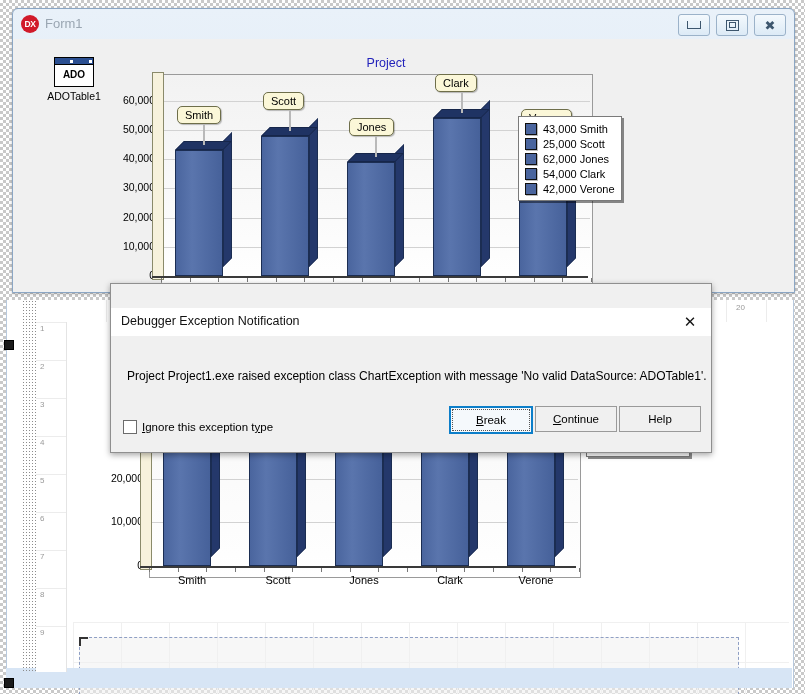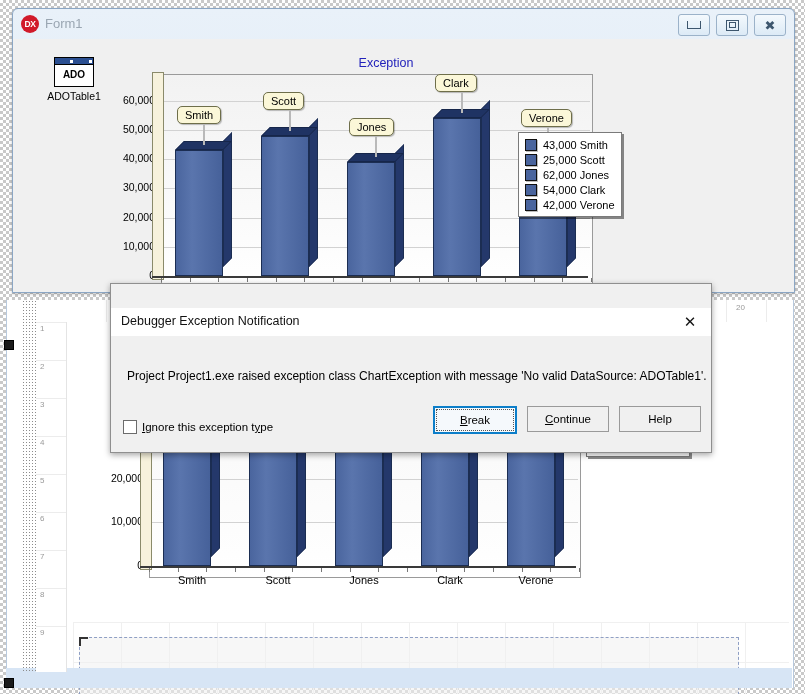--- a/index.html
+++ b/index.html
@@ -126,21 +126,21 @@
   .dlg-title .t{position:absolute;left:10px;top:6px;font-size:12.5px;color:#111;}
   .dlg-x{position:absolute;right:6px;top:3px;width:30px;height:22px;
     display:flex;align-items:center;justify-content:center;font-size:15px;color:#111;
     font-family:"DejaVu Sans",sans-serif;}
   .dlg-body{position:absolute;left:0;top:28px;width:600px;height:112px;background:#f0f0f0;margin-top:28px;}
   .dlg-msg{position:absolute;left:16px;top:29px;font-size:12px;color:#000;}
   .dlg-chk{position:absolute;left:12px;top:136px;display:flex;align-items:center;gap:5px;}
   .chkbox{width:12px;height:12px;background:#fff;border:1px solid #6b6b6b;}
   .chk-label{font-size:11.5px;color:#000;}
   .chk-label u{text-decoration:underline;}
-  .dlg-btns{position:absolute;right:10px;top:122px;display:flex;gap:10px;}
+  .dlg-btns{position:absolute;right:10px;top:122px;display:flex;gap:2px;}
   .btn{width:80px;height:24px;border:1px solid #9a9a9a;background:#f0f0f0;
     font-size:11.5px;color:#000;display:flex;align-items:center;justify-content:center;}
   .btn u{text-decoration:underline;}
   .btn.focus{border:2px solid #0c7ec9;outline:1px dotted #555;outline-offset:-4px;background:#f5f9fc;}
 </style>
 </head>
 <body>
 
 <div id="root">
 
@@ -312,21 +312,21 @@
           <div class="ado-bar">
               <i></i>
               <i></i>
             </div>
           <div class="ado-txt">ADO</div>
         </div>
         <div class="ado-label">ADOTable1</div>
       </div>
 
       <div class="chart" id="chart-upper" style="left:32px;top:16px;width:680px;height:230px;background:transparent;">
-          <div class="chart-title" style="top: 0px;">Exception</div>
+          <div class="chart-title" style="top: 0px;">Project</div>
           <div class="plot" style="left: 115px; top: 18px; width: 430px; height: 212px;"></div>
           <div class="ytick" style="left: 53px; top: 213px; width: 56px;">0</div>
           <div class="ytickmark" style="left: 109px; top: 220px;"></div>
           <div class="gridline" style="left: 116px; top: 190.769px; width: 428px;"></div>
           <div class="ytick" style="left: 53px; top: 183.769px; width: 56px;">10,000</div>
           <div class="ytickmark" style="left: 109px; top: 190.769px;"></div>
           <div class="gridline" style="left: 116px; top: 161.538px; width: 428px;"></div>
           <div class="ytick" style="left: 53px; top: 154.538px; width: 56px;">20,000</div>
           <div class="ytickmark" style="left: 109px; top: 161.538px;"></div>
           <div class="gridline" style="left: 116px; top: 132.308px; width: 428px;"></div>
@@ -392,21 +392,21 @@
           <div class="callout" style="left: 389px; top: 18.1538px;">Clark</div>
           <div class="leader" style="left: 415px; top: 36.1538px; height: 21px;"></div>
           <div class="bar" style="left: 473px; top: 97.2308px; width: 48px; height: 122.769px;">
             <div class="side" style="height: 122.769px;"></div>
             <div class="top" style="top: -9px; border: 1px solid rgb(22, 38, 74);"></div>
             <div class="front" style="height: 122.769px;"></div>
           </div>
           <div class="xlab" style="left: 459px; top: 228px; width: 86px;">Verone</div>
           <div class="callout" style="left: 475px; top: 53.2308px;">Verone</div>
           <div class="leader" style="left: 501px; top: 71.2308px; height: 21px;"></div>
-          <div class="legend" style="left: 472px; top: 76px;">
+          <div class="legend" style="left: 472px; top: 60px;">
             <div class="row">
               <span class="sw"></span>
               <span class="txt">43,000 Smith</span>
             </div>
             <div class="row">
               <span class="sw"></span>
               <span class="txt">25,000 Scott</span>
             </div>
             <div class="row">
               <span class="sw"></span>

